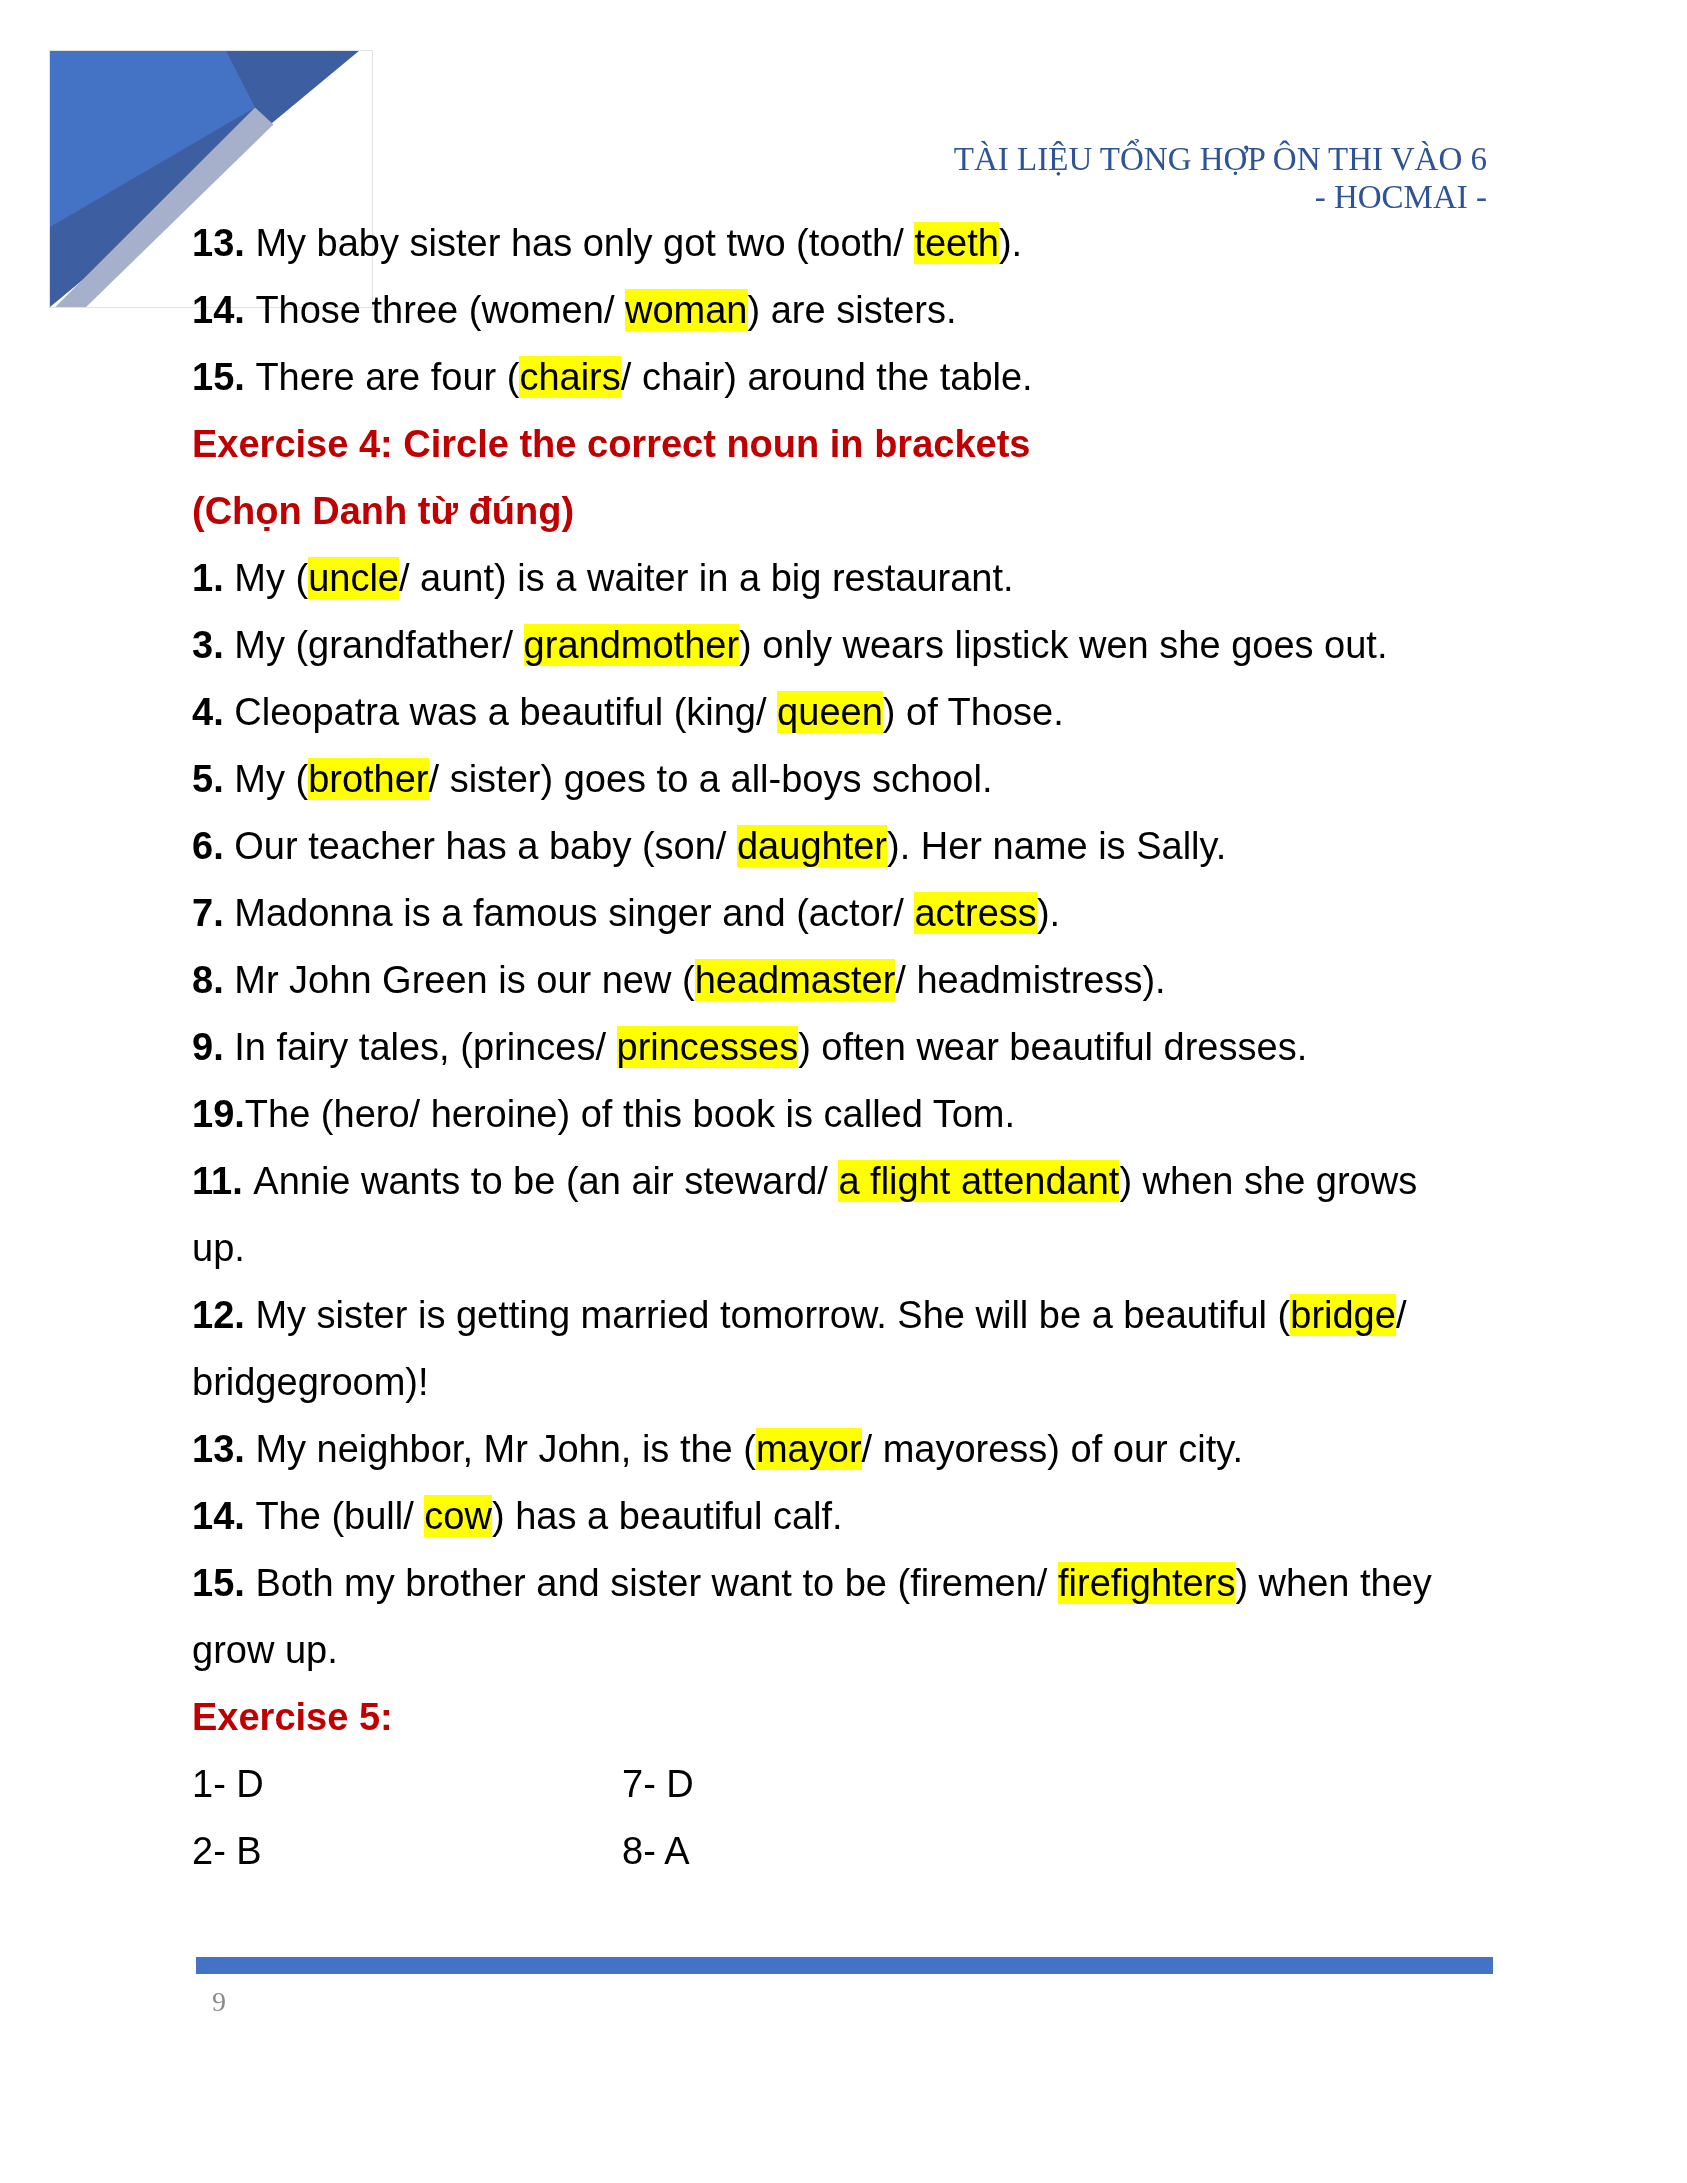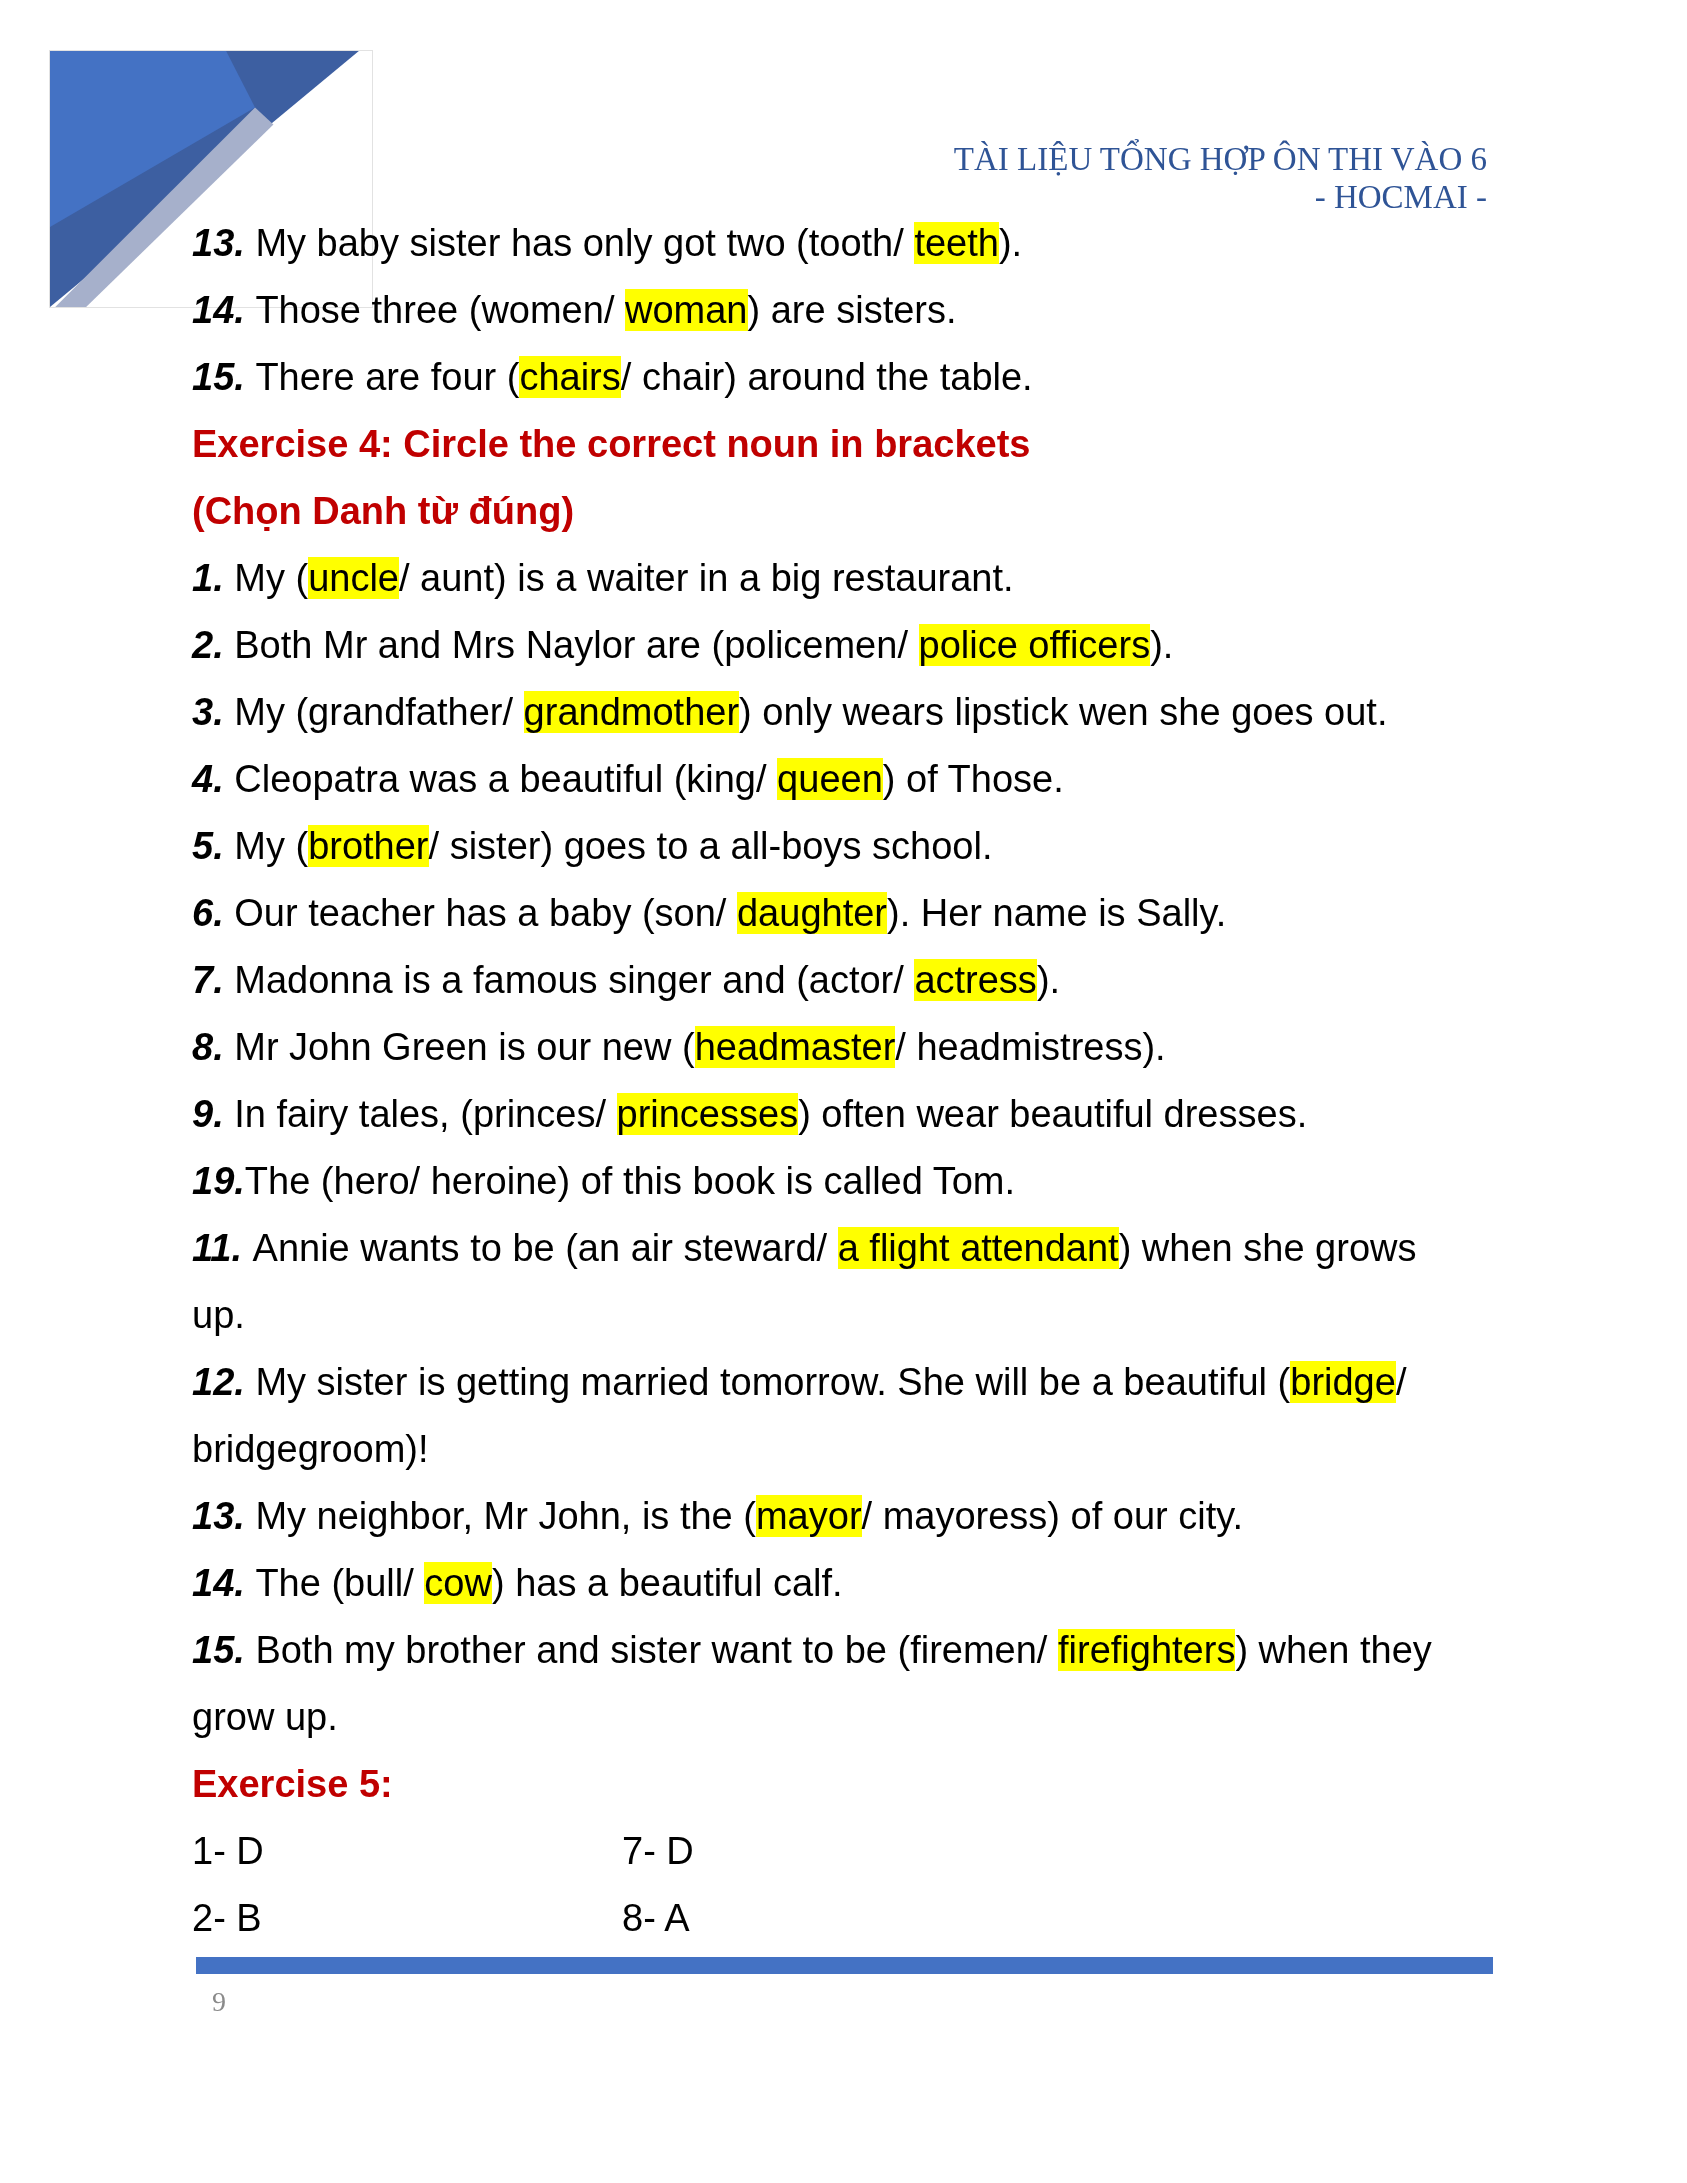--- a/index.html
+++ b/index.html
@@ -31,21 +31,21 @@
     font-family:"Liberation Serif", serif;
     color:var(--header-blue);
     font-size:33px;line-height:38px;
     white-space:nowrap;
   }
   .content{
     position:absolute;left:192px;top:210px;width:1303px;
     font-size:38px;line-height:67px;color:#000;
   }
   .content .line{white-space:nowrap;}
-  .content .b{font-weight:bold;font-style:italic;}
+  .content .b{font-weight:bold;}
   .content .hl{background:var(--hl);margin-top:32px;}
   .content .para.red{color:var(--red);font-weight:bold;}
   .content .colspan{display:inline-block;}
   .divider{
     position:absolute;left:196px;top:1957px;
     width:1297px;height:17px;
     background:var(--accent);
   }
   .doc-footer{
     position:absolute;left:212px;right:210px;top:1986px;
@@ -84,23 +84,20 @@
         <div class="line"><span class="b">15. </span><span>There are four (</span><span class="hl">chairs</span><span>/ chair) around the table.</span></div>
       </div>
       <div class="para red">
         <div class="line"><span>Exercise 4: Circle the correct noun in brackets</span></div>
       </div>
       <div class="para red">
         <div class="line"><span>(Chọn Danh từ đúng)</span></div>
       </div>
       <div class="para body">
         <div class="line"><span class="b">1. </span><span>My (</span><span class="hl">uncle</span><span>/ aunt) is a waiter in a big restaurant.</span></div>
-      </div>
-      <div class="para body">
-        <div class="line"><span class="b">2. </span><span>Both Mr and Mrs Naylor are (policemen/ </span><span class="hl">police officers</span><span>).</span></div>
       </div>
       <div class="para body">
         <div class="line"><span class="b">3. </span><span>My (grandfather/ </span><span class="hl">grandmother</span><span>) only wears lipstick wen she goes out.</span></div>
       </div>
       <div class="para body">
         <div class="line"><span class="b">4. </span><span>Cleopatra was a beautiful (king/ </span><span class="hl">queen</span><span>) of Those.</span></div>
       </div>
       <div class="para body">
         <div class="line"><span class="b">5. </span><span>My (</span><span class="hl">brother</span><span>/ sister) goes to a all-boys school.</span></div>
       </div>

